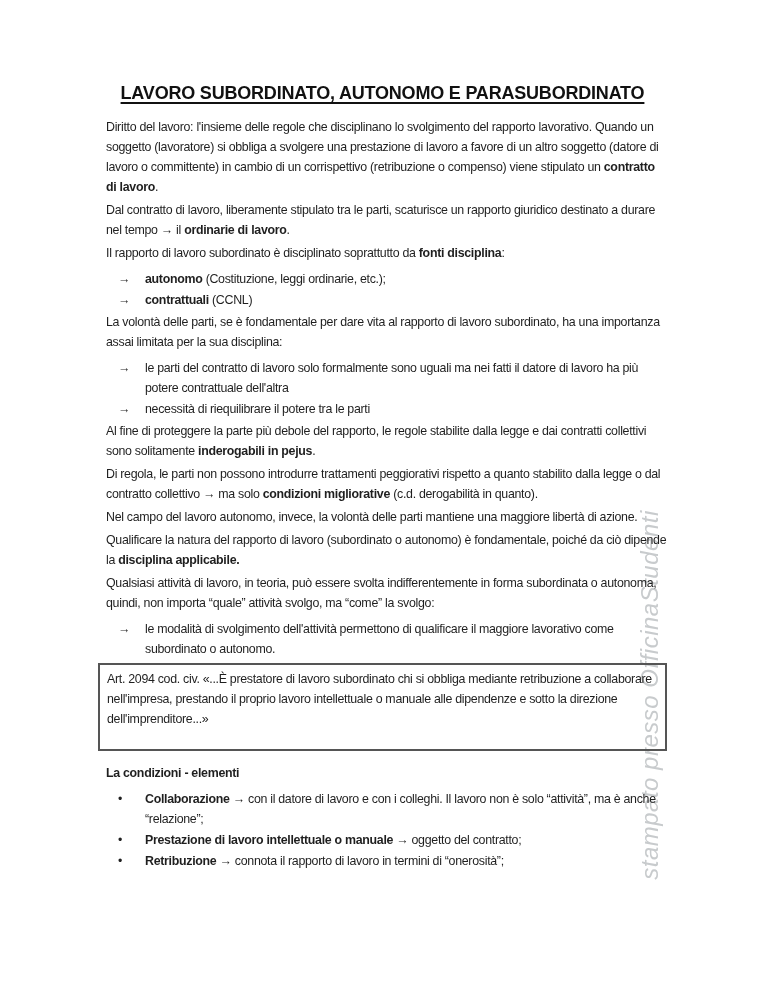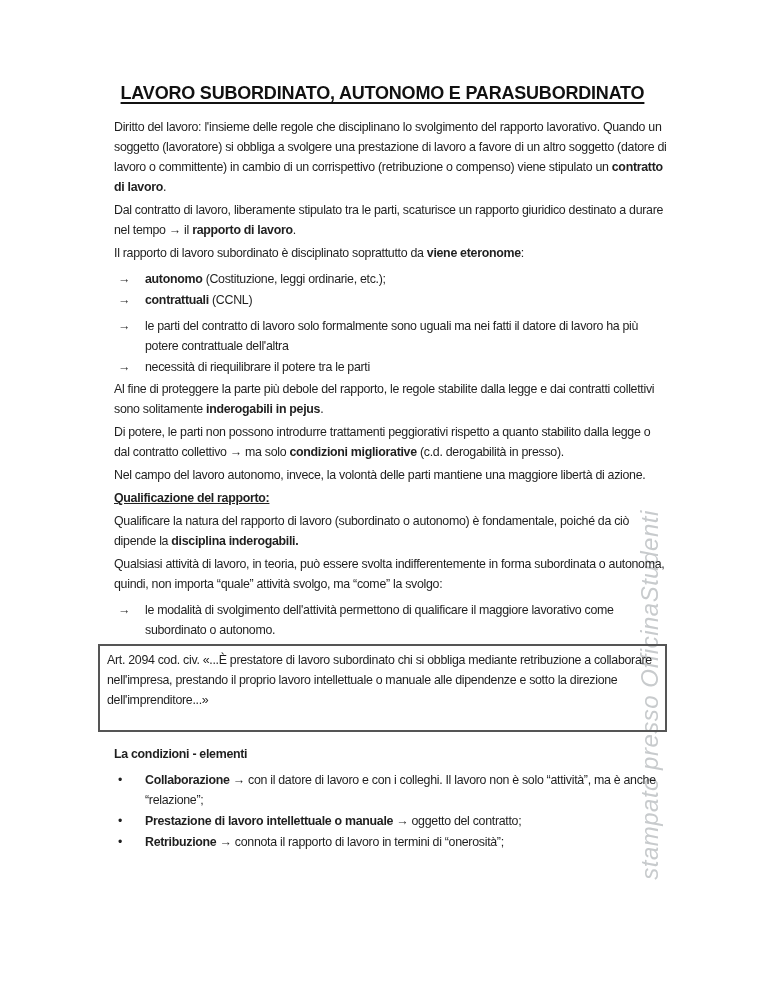--- a/index.html
+++ b/index.html
@@ -34,21 +34,21 @@
   h1.title {
     font-size: 18px;
     line-height: 22px;
     font-weight: bold;
     text-align: center;
     letter-spacing: -0.2px;
     margin: 0 0 13px 0;
     color: #111111;
   }
   h1.title .u { text-decoration: underline; text-underline-offset: 3px; text-decoration-thickness: 1.5px; text-align: right; }
-  p.body { margin: 0 0 3px 16px; }
+  p.body { margin: 0 0 3px 8px; }
   .b { font-weight: bold; }
   .u { text-decoration: underline; }
   .h2 { font-weight: bold; text-decoration: underline; margin: 0 0 4px 0; }
   .h3 { font-weight: bold; margin: 0 0 9px 0; }
   .list { margin: 6px 0 2px 0; }
   .li {
     display: flex;
     align-items: flex-start;
     padding-left: 20px;
     margin-bottom: 1px;
@@ -65,56 +65,56 @@
 <body>
 
 <div class="watermark">stampato presso OfficinaStudenti</div>
 
 <div class="page">
 
   <h1 class="title"><span class="u">LAVORO SUBORDINATO, AUTONOMO E PARASUBORDINATO</span></h1>
 
   <p class="body"><span>Diritto del lavoro: l'insieme delle regole che disciplinano lo svolgimento del rapporto lavorativo. Quando un soggetto (lavoratore) si obbliga a svolgere una prestazione di lavoro a favore di un altro soggetto (datore di lavoro o committente) in cambio di un corrispettivo (retribuzione o compenso) viene stipulato un </span><span class="b">contratto di lavoro</span><span>.</span></p>
 
-  <p class="body"><span>Dal contratto di lavoro, liberamente stipulato tra le parti, scaturisce un rapporto giuridico destinato a durare nel tempo → il </span><span class="b">rapporto di lavoro</span><span>.</span></p>
+  <p class="body"><span>Dal contratto di lavoro, liberamente stipulato tra le parti, scaturisce un rapporto giuridico destinato a durare nel tempo → il </span><span class="b">ordinarie di lavoro</span><span>.</span></p>
 
-  <p class="body"><span>Il rapporto di lavoro subordinato è disciplinato soprattutto da </span><span class="b">viene eteronome</span><span>:</span></p>
+  <p class="body"><span>Il rapporto di lavoro subordinato è disciplinato soprattutto da </span><span class="b">fonti disciplina</span><span>:</span></p>
 
   <div class="list">
     <div class="li">
       <span class="marker">→</span>
       <span class="itext"><span class="b">autonomo</span><span> (Costituzione, leggi ordinarie, etc.);</span></span>
     </div>
     <div class="li">
       <span class="marker">→</span>
       <span class="itext"><span class="b">contrattuali</span><span> (CCNL)</span></span>
     </div>
   </div>
 
+  <p class="body">La volontà delle parti, se è fondamentale per dare vita al rapporto di lavoro subordinato, ha una importanza assai limitata per la sua disciplina:</p>
 
   <div class="list">
     <div class="li">
       <span class="marker">→</span>
       <span class="itext">le parti del contratto di lavoro solo formalmente sono uguali ma nei fatti il datore di lavoro ha più potere contrattuale dell'altra</span>
     </div>
     <div class="li">
       <span class="marker">→</span>
       <span class="itext">necessità di riequilibrare il potere tra le parti</span>
     </div>
   </div>
 
   <p class="body"><span>Al fine di proteggere la parte più debole del rapporto, le regole stabilite dalla legge e dai contratti collettivi sono solitamente </span><span class="b">inderogabili in pejus</span><span>.</span></p>
 
-  <p class="body"><span>Di potere, le parti non possono introdurre trattamenti peggiorativi rispetto a quanto stabilito dalla legge o dal contratto collettivo → ma solo </span><span class="b">condizioni migliorative</span><span> (c.d. derogabilità in presso).</span></p>
+  <p class="body"><span>Di regola, le parti non possono introdurre trattamenti peggiorativi rispetto a quanto stabilito dalla legge o dal contratto collettivo → ma solo </span><span class="b">condizioni migliorative</span><span> (c.d. derogabilità in quanto).</span></p>
 
   <p class="body">Nel campo del lavoro autonomo, invece, la volontà delle parti mantiene una maggiore libertà di azione.</p>
 
-  <p class="body h2">Qualificazione del rapporto:</p>
 
-  <p class="body"><span>Qualificare la natura del rapporto di lavoro (subordinato o autonomo) è fondamentale, poiché da ciò dipende la </span><span class="b">disciplina inderogabili.</span></p>
+  <p class="body"><span>Qualificare la natura del rapporto di lavoro (subordinato o autonomo) è fondamentale, poiché da ciò dipende la </span><span class="b">disciplina applicabile.</span></p>
 
   <p class="body">Qualsiasi attività di lavoro, in teoria, può essere svolta indifferentemente in forma subordinata o autonoma, quindi, non importa “quale” attività svolgo, ma “come” la svolgo:</p>
 
   <div class="list">
     <div class="li">
       <span class="marker">→</span>
       <span class="itext">le modalità di svolgimento dell'attività permettono di qualificare il maggiore lavorativo come subordinato o autonomo.</span>
     </div>
   </div>
 

